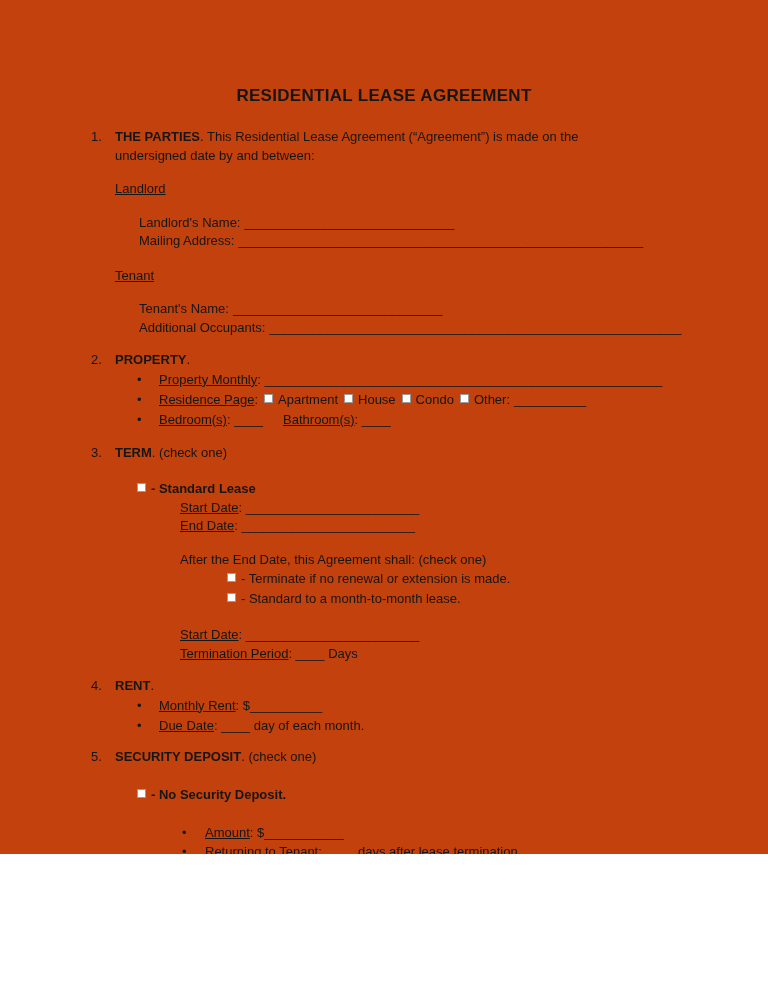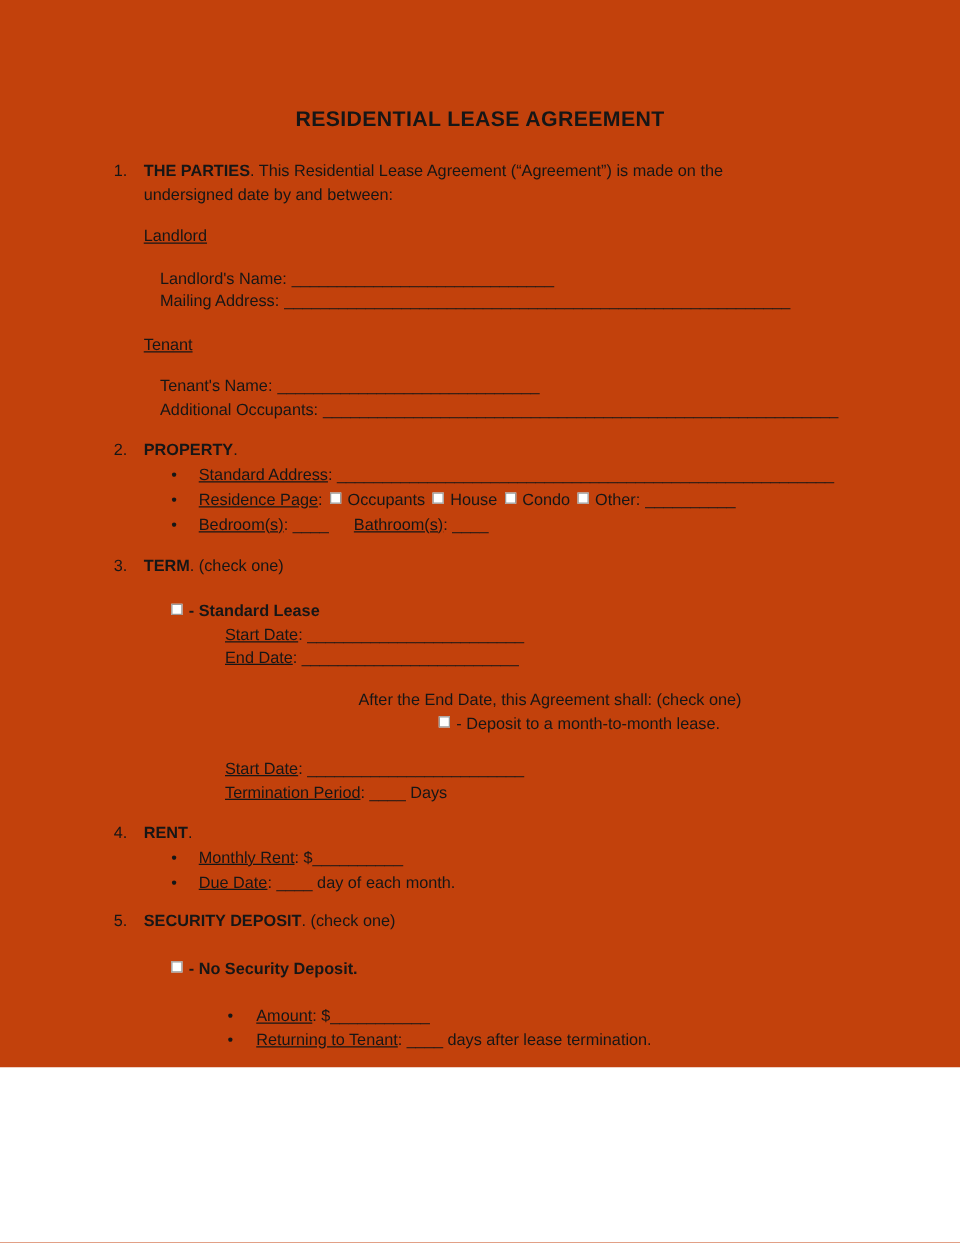--- a/index.html
+++ b/index.html
@@ -14,39 +14,39 @@
     overflow:hidden;
   }
   .title{
     font-size:17px;font-weight:700;text-align:center;line-height:20px;
     letter-spacing:.3px;margin:0 -68px 22px -91px;
   }
   b{font-weight:700;}
   .rel{position:relative;}
   .secnum{position:absolute;left:-24px;top:0;}
   .ind1{margin-left:24px;}
-  .ind2{margin-left:37px;}
+  .ind2{margin-left:48px;}
   .ind3{margin-left:89px;}
   .cbline1{margin-left:46px;}
   .subcb{margin-left:47px;line-height:20px;}
   .bullet{position:relative;padding-left:68px;line-height:20px;}
   .bullet .dot::before{content:"\2022";position:absolute;left:46px;top:0;}
   .bullet2{position:relative;padding-left:114px;line-height:19px;}
   .bullet2 .dot::before{content:"\2022";position:absolute;left:91px;top:0;}
   .ul{text-decoration:underline;}
   .blank{margin-left:4px;}
   .bathsp{margin-left:20px;}
   .cb{
     display:inline-block;width:7px;height:7px;
     border:1px solid #9a9a9a;background:#fff;
     margin-right:5px;vertical-align:1px;
   }
   .res .cb{margin-left:6px;}
   .mb12{margin-bottom:12px;} .mb14{margin-bottom:14px;} .mb15{margin-bottom:15px;}
-  .mb16{margin-bottom:16px;} .mb17{margin-bottom:17px;text-align:center;} .mb18{margin-bottom:18px;}
+  .mb16{margin-bottom:16px;} .mb17{margin-bottom:17px;} .mb18{margin-bottom:18px;}
   .mb20{margin-bottom:20px;}
   .footer-logo{position:absolute;left:88px;top:922px;width:23px;height:31px;}
   .logo-body{
     position:absolute;left:0;top:0;width:100%;height:100%;
     background:#101010;border-radius:3px;
     clip-path:polygon(0 0,62% 0,100% 30%,100% 100%,0 100%);
   }
   .logo-fold{
     position:absolute;top:1px;right:0;width:8px;height:8px;
     background:#101010;
@@ -77,37 +77,38 @@
 
   <div class="ind1 mb15"><span class="ul">Tenant</span></div>
 
   <div class="ind2 mb14">
     <div><span>Tenant's Name:</span><span class="blank">_____________________________</span></div>
     <div><span>Additional Occupants:</span><span class="blank">_________________________________________________________</span></div>
   </div>
 
   <div class="rel ind1"><span class="secnum">2.</span><b>PROPERTY</b><span>.</span></div>
 
-  <div class="bullet"><span class="dot"></span><span class="ul">Standard Address</span><span>: _______________________________________________________</span></div>
+  <div class="bullet"><span class="dot"></span><span class="ul">Property Monthly</span><span>: _______________________________________________________</span></div>
 
-  <div class="bullet res"><span class="dot"></span><span class="ul">Residence Page</span><span>:</span><span class="cb"></span><span>Occupants</span><span class="cb"></span><span>House</span><span class="cb"></span><span>Condo</span><span class="cb"></span><span>Other:</span><span class="blank">__________</span></div>
+  <div class="bullet res"><span class="dot"></span><span class="ul">Residence Page</span><span>:</span><span class="cb"></span><span>Apartment</span><span class="cb"></span><span>House</span><span class="cb"></span><span>Condo</span><span class="cb"></span><span>Other:</span><span class="blank">__________</span></div>
 
   <div class="bullet mb14"><span class="dot"></span><span class="ul">Bedroom(s)</span><span>: ____</span><span class="ul bathsp">Bathroom(s)</span><span>: ____</span></div>
 
   <div class="rel ind1 mb18"><span class="secnum">3.</span><b>TERM</b><span>. (check one)</span></div>
 
   <div class="mb15">
     <div class="cbline1"><span class="cb"></span><b>- Standard Lease</b></div>
     <div class="ind3"><span class="ul">Start Date</span><span>: ________________________</span></div>
     <div class="ind3"><span class="ul">End Date</span><span>: ________________________</span></div>
   </div>
 
   <div class="ind3 mb17">
     <div>After the End Date, this Agreement shall: (check one)</div>
-    <div class="subcb"><span class="cb"></span><span>- Deposit to a month-to-month lease.</span></div>
+    <div class="subcb"><span class="cb"></span><span>- Terminate if no renewal or extension is made.</span></div>
+    <div class="subcb"><span class="cb"></span><span>- Standard to a month-to-month lease.</span></div>
   </div>
 
   <div class="mb14">
     <div class="ind3"><span class="ul">Start Date</span><span>: ________________________</span></div>
     <div class="ind3"><span class="ul">Termination Period</span><span>: ____ Days</span></div>
   </div>
 
   <div class="rel ind1"><span class="secnum">4.</span><b>RENT</b><span>.</span></div>
 
   <div class="bullet"><span class="dot"></span><span class="ul">Monthly Rent</span><span>: $__________</span></div>

